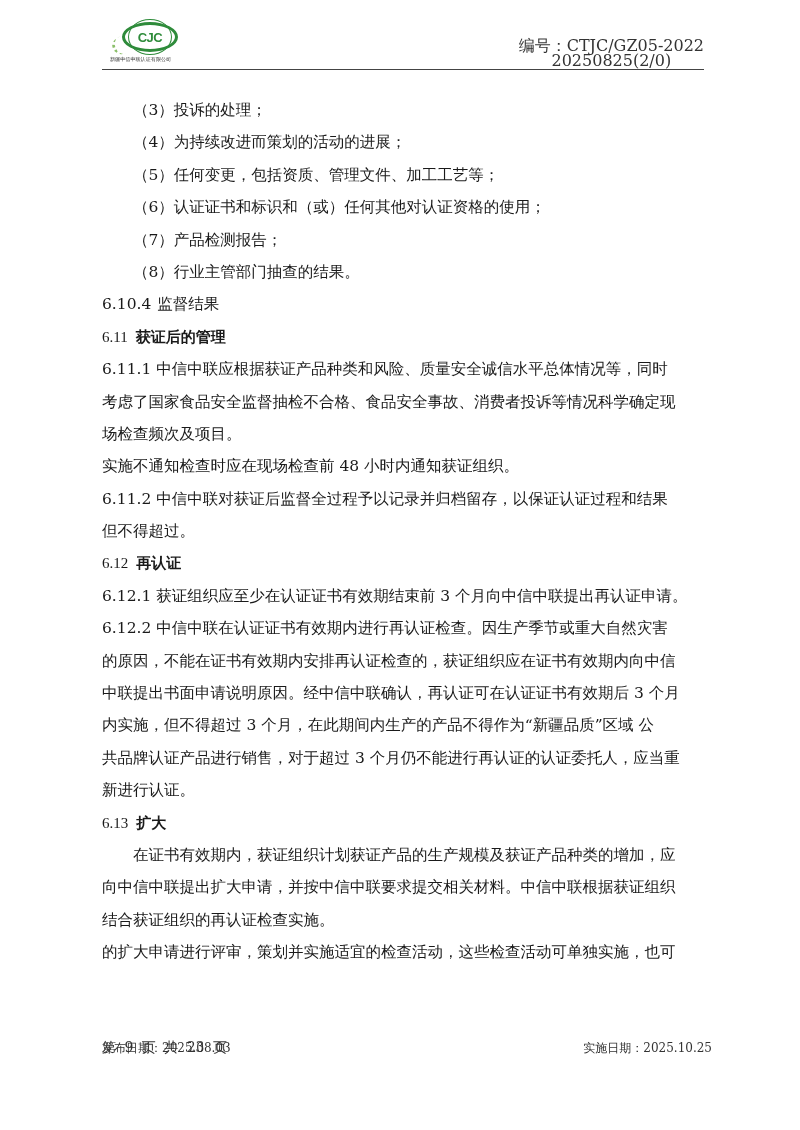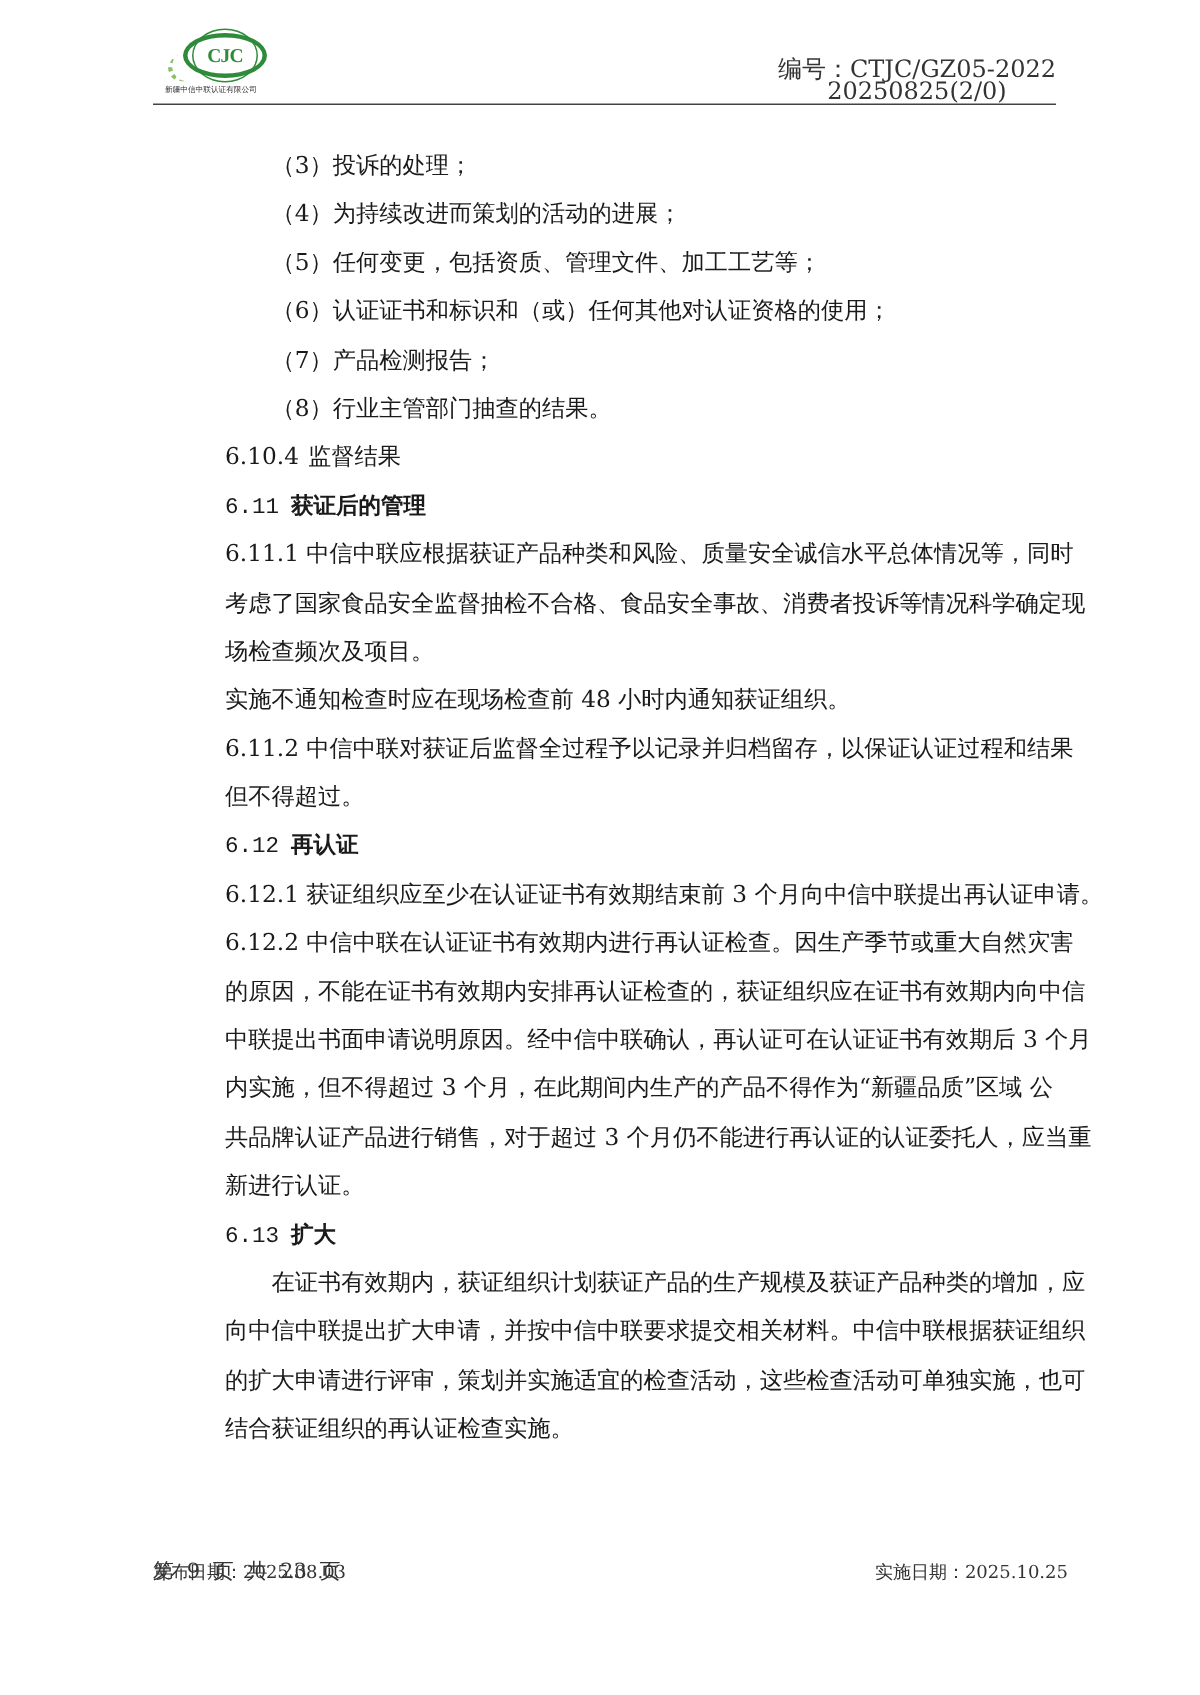--- a/index.html
+++ b/index.html
@@ -5,35 +5,35 @@
   html, body { margin: 0; padding: 0; background: #ffffff; }
   body { width: 800px; height: 1130px; position: relative; overflow: hidden;
          font-family: "DejaVu Serif", "Liberation Serif", serif; color: #1a1a1a; }
   .header { position: absolute; left: 102px; top: 18px; width: 602px; height: 52px; }
   .logo { position: absolute; left: 4px; top: 0; width: 80px; height: 48px; }
   .logo-ellipse { position: absolute; left: 16px; top: 4px; width: 56px; height: 30px;
                   border: 3px solid #2e8b3a; border-radius: 50%; box-sizing: border-box;
                   display: flex; align-items: center; justify-content: center; }
   .logo-inner { width: 44px; height: 36px; border: 1.5px solid #2e8b3a; border-radius: 50%;
                 box-sizing: border-box; display: flex; align-items: center; justify-content: center;
-                font-family: Liberation Serif, serif; font-weight: bold; font-size: 13px;
+                font-family: Liberation Sans, sans-serif; font-weight: bold; font-size: 13px;
                 color: #2e8b3a; letter-spacing: -0.5px; }
   .logo-wheat { position: absolute; left: 6px; top: 18px; width: 18px; height: 18px;
                 border-left: 3px dotted #8bbf6a; border-radius: 50% 0 0 50%; transform: rotate(-20deg); }
   .logo-caption { position: absolute; left: 4px; top: 38px; font-size: 6px; color: #333;
                   font-family: "DejaVu Sans", sans-serif; white-space: nowrap; transform: scale(0.85); transform-origin: left top; }
   .doc-code { position: absolute; right: 0; top: 20px; text-align: center; font-size: 16px; line-height: 15px; color: #333; }
   .header-rule { position: absolute; left: 0; right: 0; top: 51px; border-top: 1.5px solid #444; }
 
   .content { position: absolute; left: 102px; top: 94px; width: 606px; font-size: 15.5px; line-height: 32.4px; }
-  .line { white-space: nowrap; height: 32.4px; margin-left: 48px; }
+  .line { white-space: nowrap; height: 32.4px; }
   .indent-list { padding-left: 31px; }
   .indent-para { padding-left: 31px; }
   .heading { font-family: "DejaVu Sans", "Liberation Sans", sans-serif; font-weight: bold; font-size: 15px; }
-  .heading .num { font-family: Liberation Mono, monospace; font-weight: normal; margin-right: 8px; }
+  .heading .num { font-family: Liberation Serif, serif; font-weight: normal; margin-right: 8px; }
   .subhead .num { margin-right: 6px; }
 
   .footer { position: absolute; left: 102px; width: 610px; top: 1040px; font-size: 12px; color: #333; }
   .footer .left { position: absolute; left: 0; }
   .footer .center { position: absolute; left: 0; right: 0; text-align: left; font-size: 14px; top: -1px; word-spacing: 4px; }
   .footer .right { position: absolute; right: 0; }
 </style>
 </head>
 <body>
 
@@ -96,22 +96,22 @@
     <div class="line">共品牌认证产品进行销售，对于超过 3 个月仍不能进行再认证的认证委托人，应当重</div>
     <div class="line">新进行认证。</div>
   </div>
 
   <div class="line heading">
     <span class="num">6.13</span><span>扩大</span>
   </div>
   <div>
     <div class="line indent-para">在证书有效期内，获证组织计划获证产品的生产规模及获证产品种类的增加，应</div>
     <div class="line">向中信中联提出扩大申请，并按中信中联要求提交相关材料。中信中联根据获证组织</div>
+    <div class="line">结合获证组织的再认证检查实施。</div>
     <div class="line">的扩大申请进行评审，策划并实施适宜的检查活动，这些检查活动可单独实施，也可</div>
-    <div class="line">结合获证组织的再认证检查实施。</div>
   </div>
 </div>
 
 <div class="footer">
   <span class="left">发布日期：2025.08.03</span>
   <span class="center">第 9 页 共 23 页</span>
   <span class="right">实施日期：2025.10.25</span>
 </div>
 
 </body></html>

